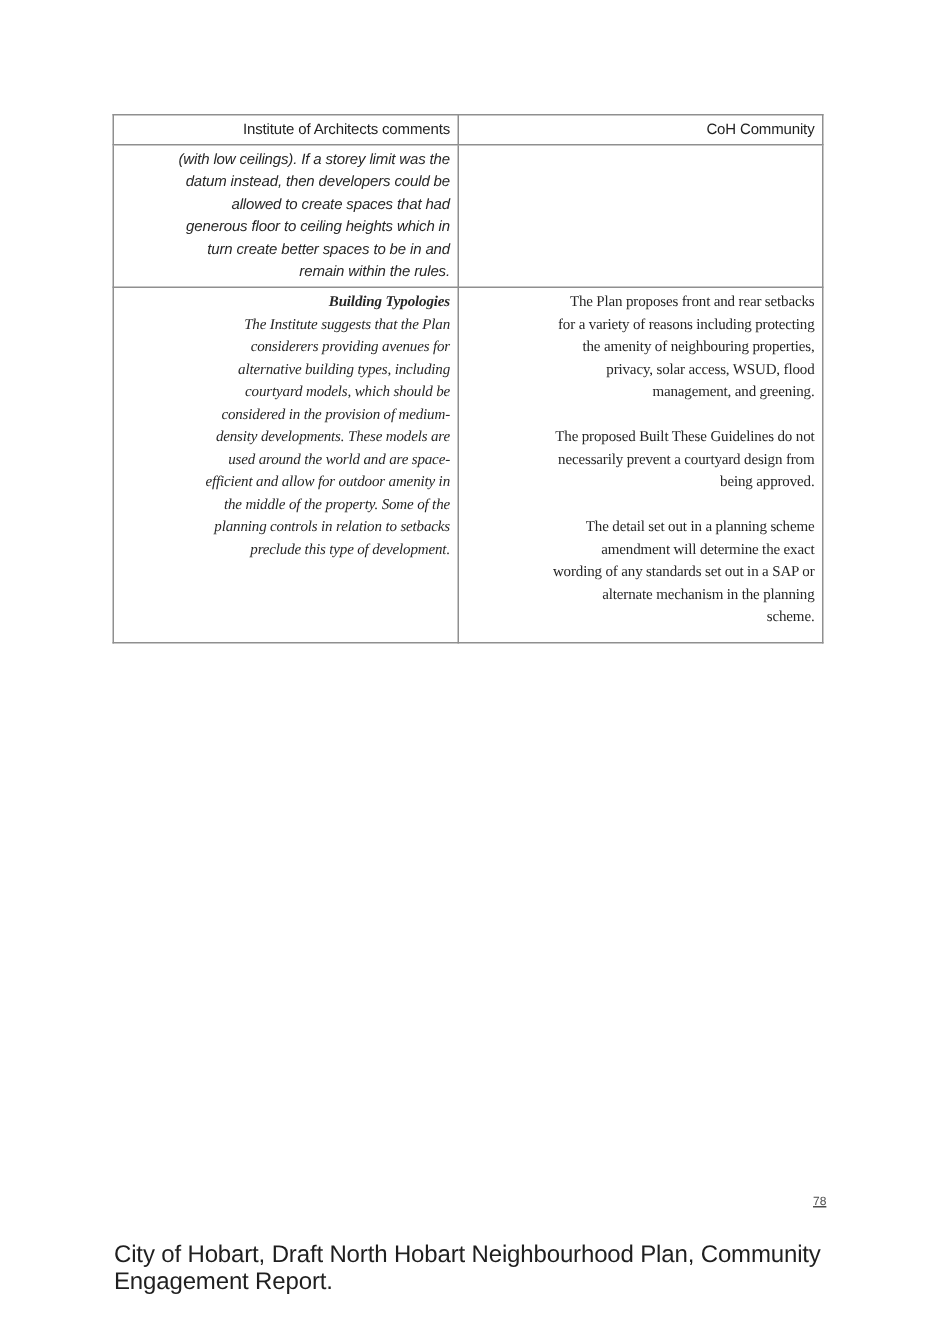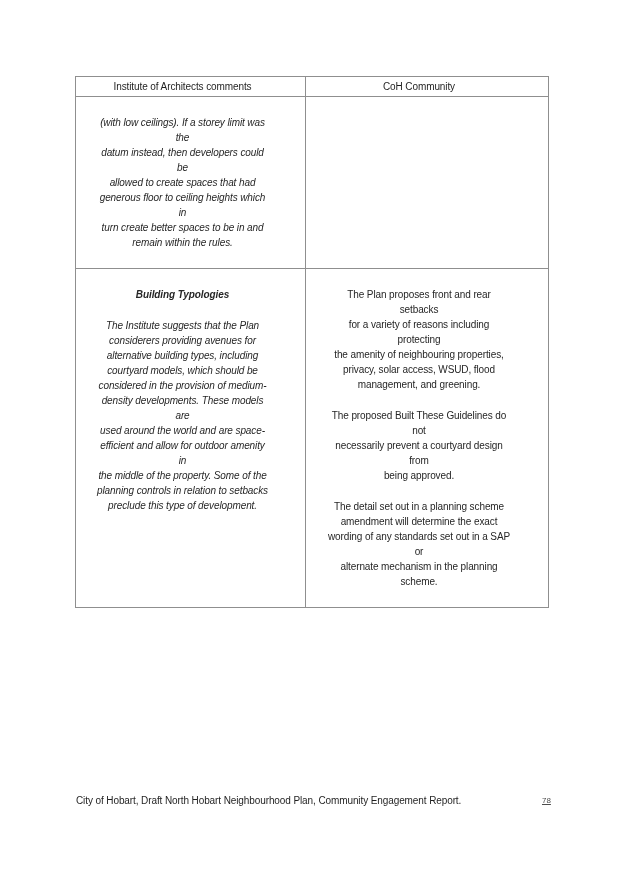--- a/index.html
+++ b/index.html
@@ -21,60 +21,60 @@
     left: 75px;
     top: 76px;
     width: 473px;
     border-collapse: collapse;
     table-layout: fixed;
   }
   .doc-table th,
   .doc-table td {
     border: 1px solid #8f8f8f;
     vertical-align: top;
-    text-align: center;
-    padding: 2px 21px 2px 5px;
+    text-align: right;
+    padding: 2px 5px 2px 5px;
     font-size: 10px;
     line-height: 15px;
     letter-spacing: -0.1px;
     font-weight: normal;
   }
   .doc-table thead tr { height: 18px; }
   .doc-table tr.row-1 { height: 91px; }
-  .doc-table tr.row-2 { height: 237px; }
+  .doc-table tr.row-2 { height: 237px; font-family: Liberation Serif, serif; }
   .doc-table th {
     font-weight: normal;
     color: #1f1f1f;
   }
   .cell-left {
     font-style: italic;
   }
   .doc-table td p {
-    margin: 16px;
+    margin: 0;
     white-space: pre-line;
   }
   .cell-heading {
     font-weight: bold;
   }
   .para-gap {
     margin-top: 15px !important;
   }
   .page-number {
     position: absolute;
     left: 542px;
     top: 796px;
     font-size: 8px;
     color: #4d4d4d;
     text-decoration: underline;
   }
   .footer-text {
     position: absolute;
     left: 76px;
-    top: 795px;
-    font-size: 10px;
+    top: 828px;
+    font-size: 16px;
     letter-spacing: -0.1px;
     color: #1f1f1f;
   }
 </style>
 </head>
 <body>
 
 <div class="page">
 
   <table class="doc-table">

